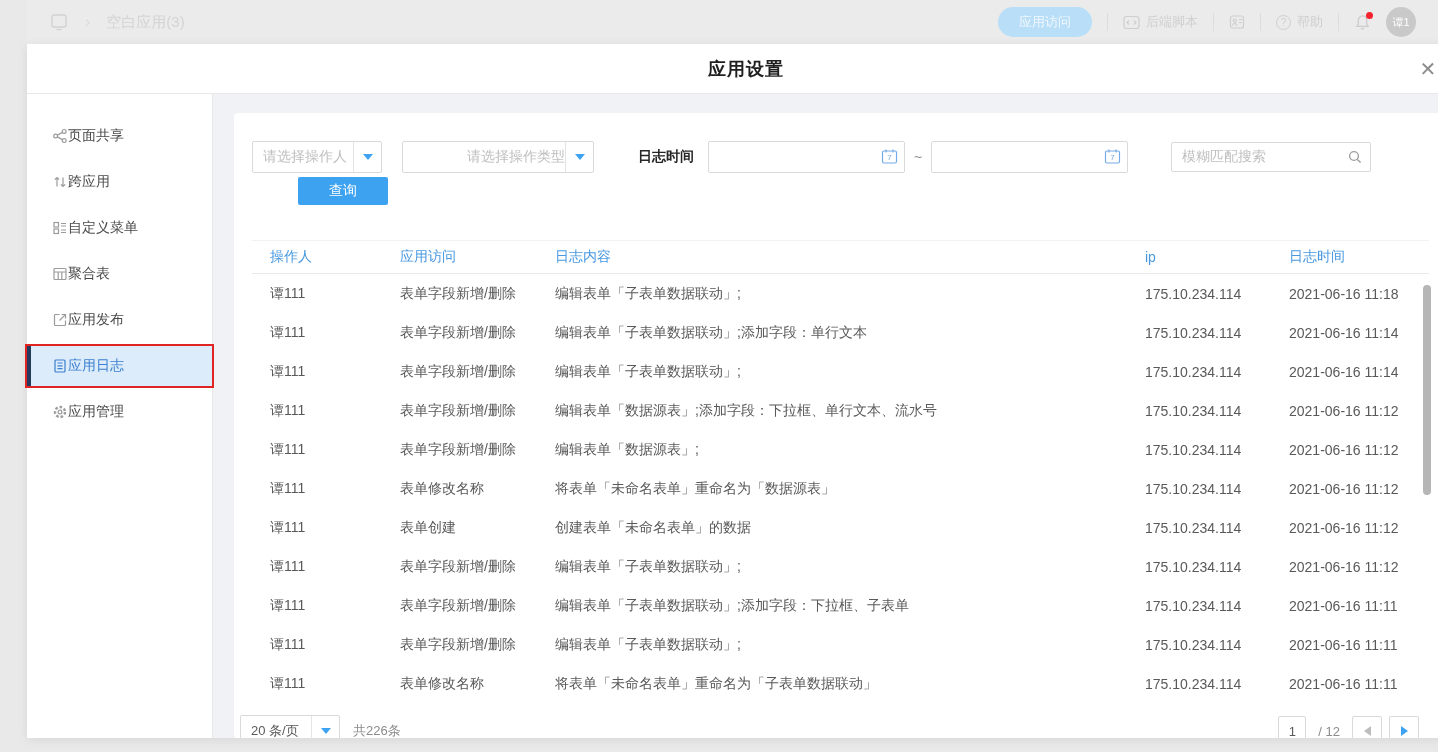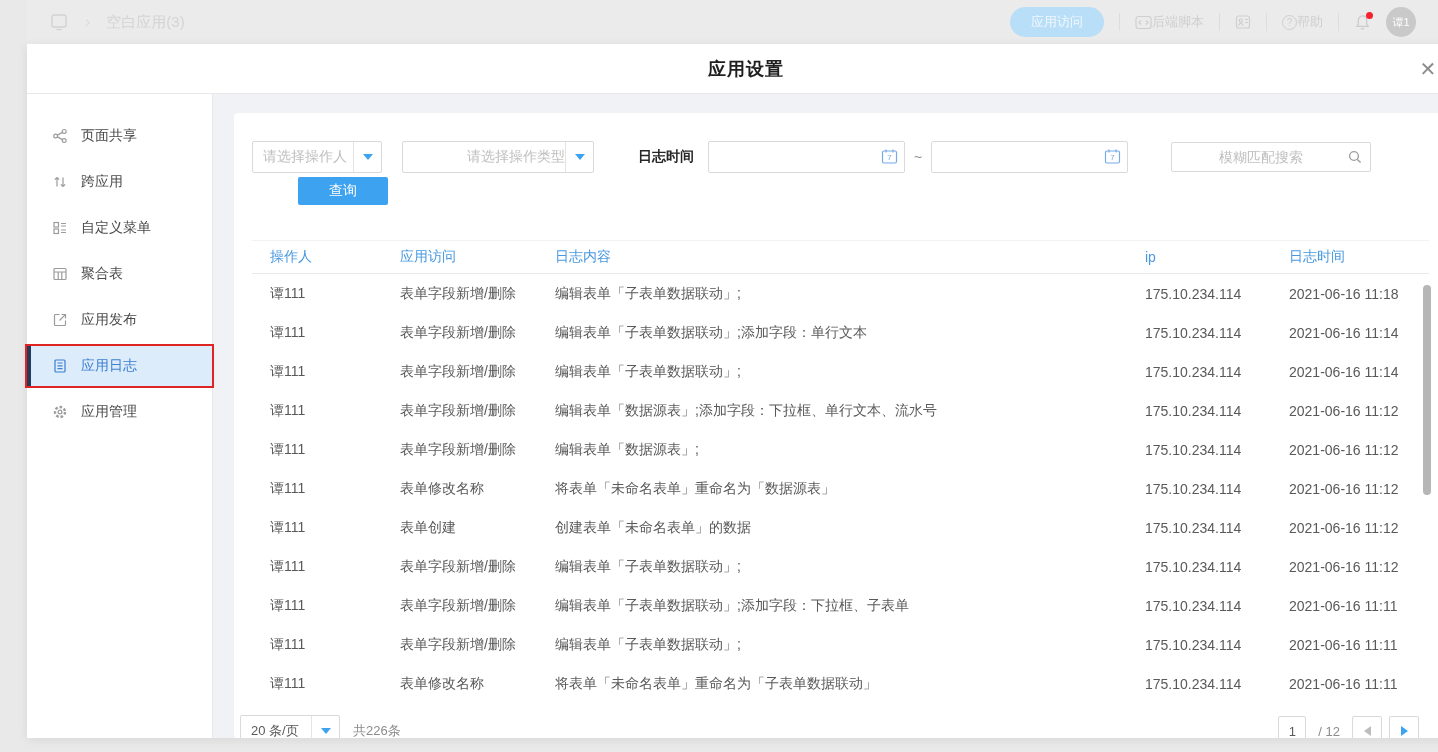--- a/index.html
+++ b/index.html
@@ -13,37 +13,37 @@
 
   
   .topbar{height:44px;background:#ebebeb;display:flex;align-items:center;padding:0 22px;}
   .tb-left{display:flex;align-items:center;gap:16px;color:#d2d2d2;}
   .tb-appicon svg{display:block;}
   .tb-chevron{font-size:16px;color:#dcdcdc;line-height:1;}
   .tb-crumb{font-size:15px;color:#d4d4d4;}
   .tb-right{margin-left:auto;display:flex;align-items:center;gap:15px;}
   .tb-pill{background:#b9def7;color:#f0f8fe;font-size:13px;padding:6px 21px;border-radius:15px;}
   .tb-div{width:1px;height:18px;background:#dddddd;}
-  .tb-item{display:flex;align-items:center;color:#cfcfcf;font-size:13px;}
+  .tb-item{display:flex;align-items:center;gap:6px;color:#cfcfcf;font-size:13px;}
   .tb-item svg{display:block;}
   .tb-qicon{width:15px;height:15px;border:1px solid #cfcfcf;border-radius:50%;font-size:10px;display:flex;align-items:center;justify-content:center;}
   .tb-bell{position:relative;display:flex;}
   .tb-bell .dot{position:absolute;right:-2px;top:-2px;width:7px;height:7px;border-radius:50%;background:var(--badgeRed);}
   .tb-avatar{width:30px;height:30px;border-radius:50%;background:#c9c9c9;color:#fff;font-size:11px;display:flex;align-items:center;justify-content:center;}
 
   
   .modal{position:relative;width:1438px;height:694px;background:#fff;box-shadow:0 2px 10px rgba(0,0,0,.08);display:flex;flex-direction:column;}
   .modal-header{position:relative;height:50px;border-bottom:1px solid #e8e8e8;display:flex;align-items:center;justify-content:center;background:#fff;}
   .modal-title{font-size:18px;color:#1f1f1f;font-weight:600;letter-spacing:1px;}
   .modal-close{position:absolute;right:24px;top:12px;width:26px;height:26px;font-size:20px;color:#8c8c8c;display:flex;align-items:center;justify-content:center;cursor:pointer;}
   .modal-body{flex:1;display:flex;min-height:0;}
 
   
   .sidebar{width:186px;background:#fff;border-right:1px solid #e8e8e8;padding-top:22px;flex-shrink:0;}
-  .side-item{position:relative;height:40px;margin-bottom:6px;display:flex;align-items:center;gap:13px;padding-left:25px;font-size:14px;color:#4a4a4a;cursor:pointer;}
+  .side-item{position:relative;height:40px;margin-bottom:6px;display:flex;align-items:center;padding-left:25px;font-size:14px;color:#4a4a4a;cursor:pointer;}
   .side-item .si-icon{width:16px;height:16px;color:#9b9b9b;display:flex;align-items:center;justify-content:center;}
   .side-item.selected{background:var(--selectedBg);color:var(--selectedText);outline:2px solid var(--annotation);}
   .side-item.selected .si-icon{color:var(--selectedText);}
   .side-item.selected::before{content:"";position:absolute;left:0;top:0;bottom:0;width:4px;background:var(--selectedBar);}
 
   
   .main{flex:1;background:#f0f2f5;padding:19px 18px 0 21px;min-width:0;}
   .card{position:relative;width:100%;height:625px;background:#fff;border-radius:4px;padding:28px 18px 0 18px;overflow:hidden;}
 
   
@@ -53,21 +53,21 @@
   .f-select .caret-box{width:28px;align-self:stretch;border-left:1px solid #e4e4e4;display:flex;align-items:center;justify-content:center;}
   .caret-down{width:0;height:0;border-left:5px solid transparent;border-right:5px solid transparent;border-top:6px solid var(--accent);}
   .f-op{width:130px;}
   .f-type{width:192px;margin-left:20px;text-align:right;}
   .f-time-label{margin-left:44px;font-size:14px;font-weight:700;color:#262626;white-space:nowrap;}
   .f-date-wrap{position:relative;margin-left:14px;}
   .f-date-wrap input{width:197px;height:32px;border:1px solid #d9d9d9;border-radius:2px;padding:0 32px 0 10px;font-size:14px;color:#595959;outline:none;font-family:inherit;}
   .f-date-wrap .cal{position:absolute;right:7px;top:7px;cursor:pointer;}
   .f-tilde{margin:0 9px;color:#8c8c8c;font-size:14px;}
   .f-search-wrap{position:relative;margin-left:auto;margin-right:58px;}
-  .f-search-wrap input{width:200px;height:30px;border:1px solid #d9d9d9;border-radius:2px;padding:0 30px 0 10px;font-size:14px;color:#595959;outline:none;font-family:Liberation Sans, sans-serif;text-align:center;}
+  .f-search-wrap input{width:200px;height:30px;border:1px solid #d9d9d9;border-radius:2px;padding:0 30px 0 10px;font-size:14px;color:#595959;outline:none;font-family:Liberation Serif, serif;}
   .f-search-wrap input::placeholder,.f-date-wrap input::placeholder{color:#bfbfbf;}
   .f-search-wrap .mag{position:absolute;right:8px;top:7px;}
   .query-btn{display:block;margin-top:4px;width:90px;height:28px;background:var(--accent);color:#fff;font-size:14px;border:none;border-radius:2px;cursor:pointer;font-family:inherit;margin-left:46px;}
 
   
   .log-table{margin-top:35px;}
   .thead{display:flex;align-items:center;height:34px;padding-left:18px;border-top:1px solid #f2f2f2;border-bottom:1px solid #e9e9e9;}
   .thead .tcell{font-size:14px;color:var(--tableHeader);}
   .trow{display:flex;align-items:center;height:39px;padding-left:18px;}
   .trow .tcell{font-size:14px;color:#595959;}

